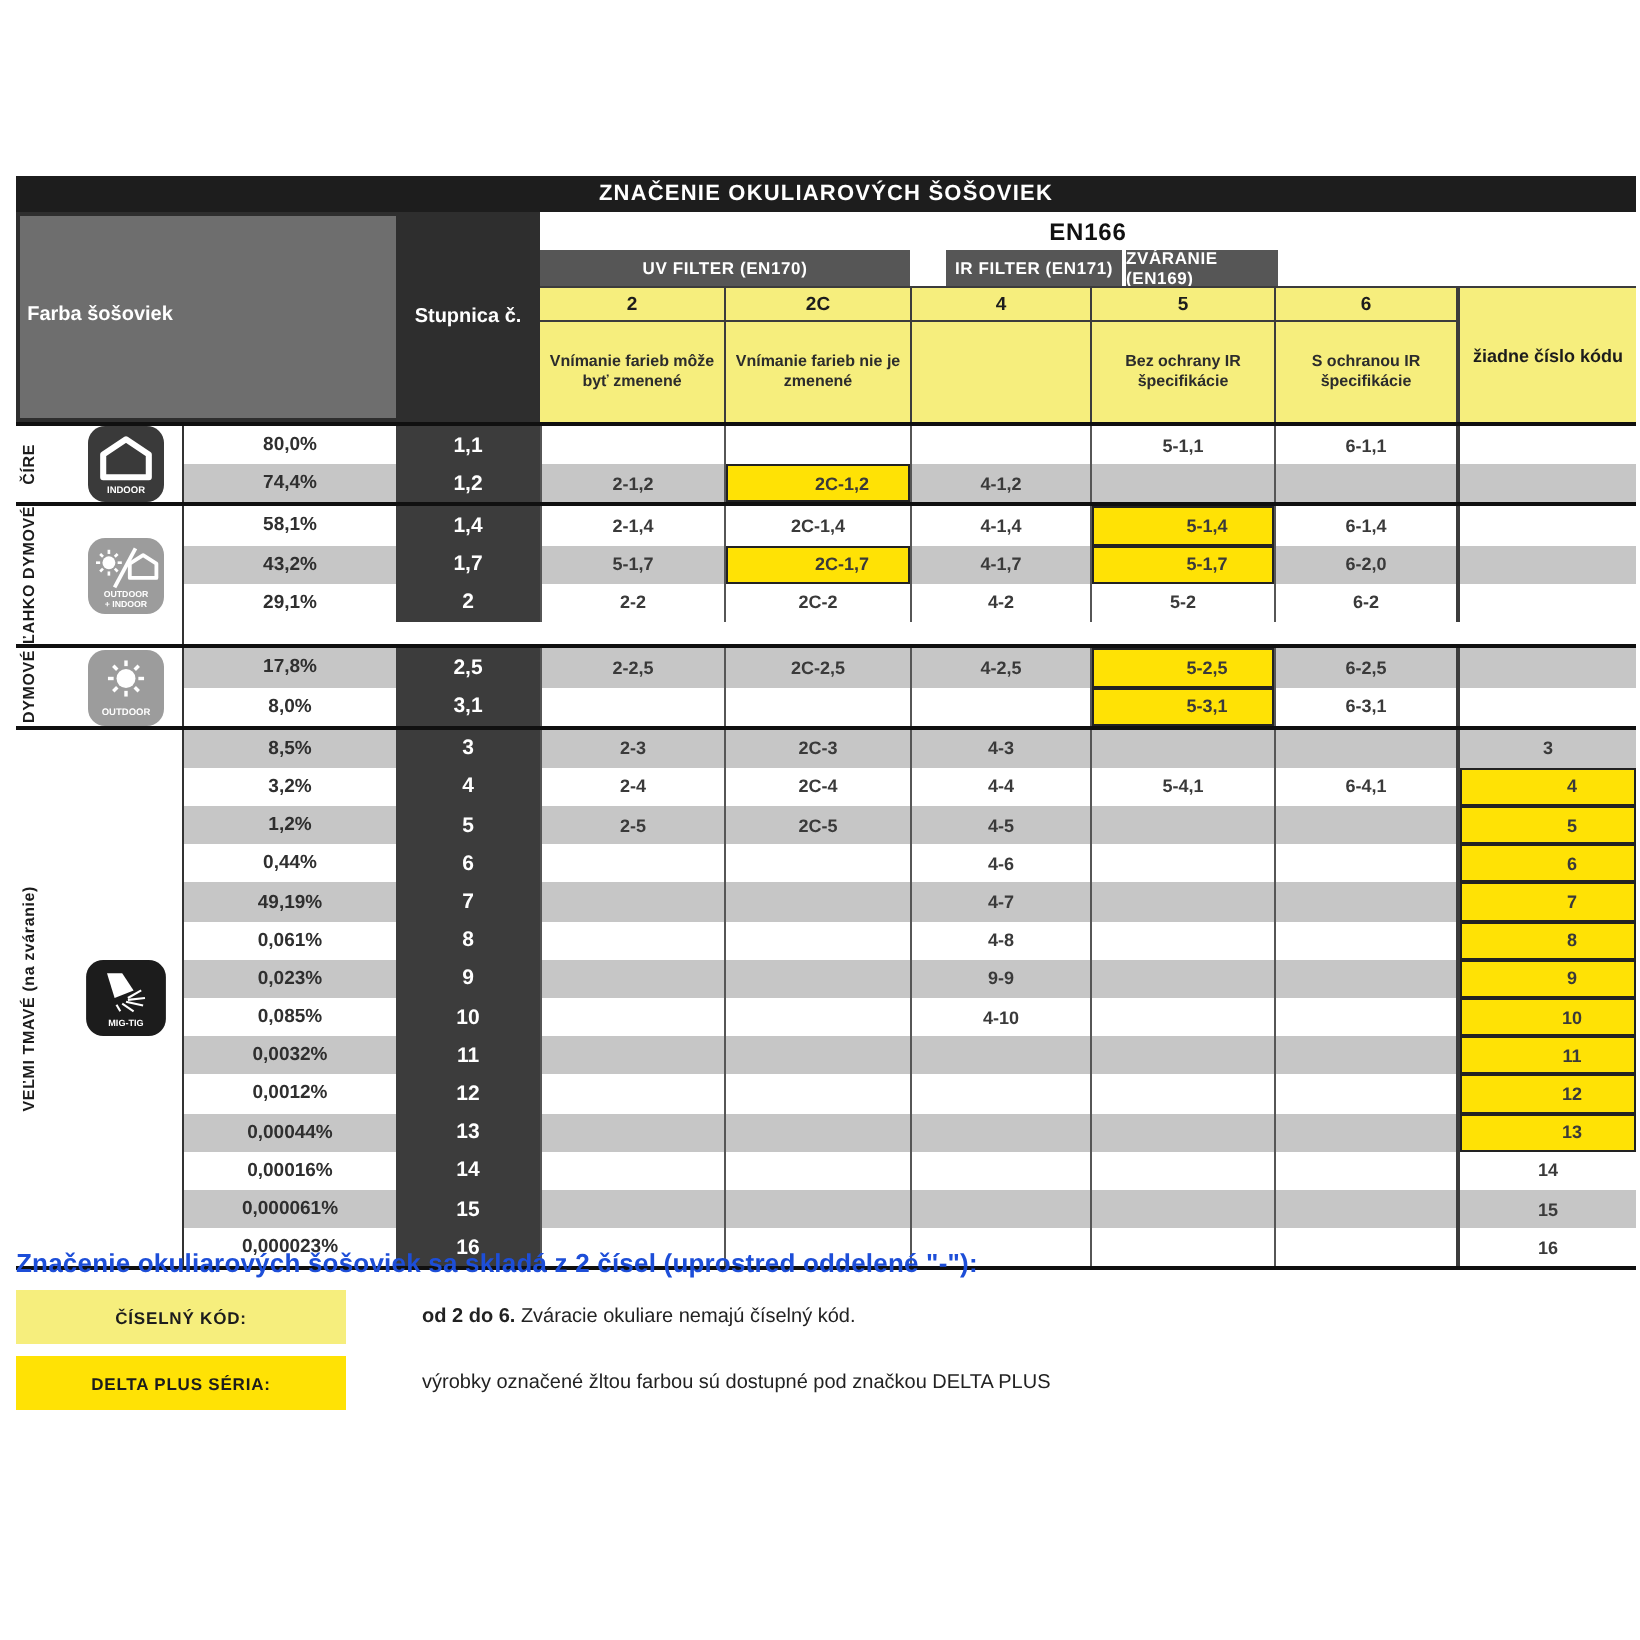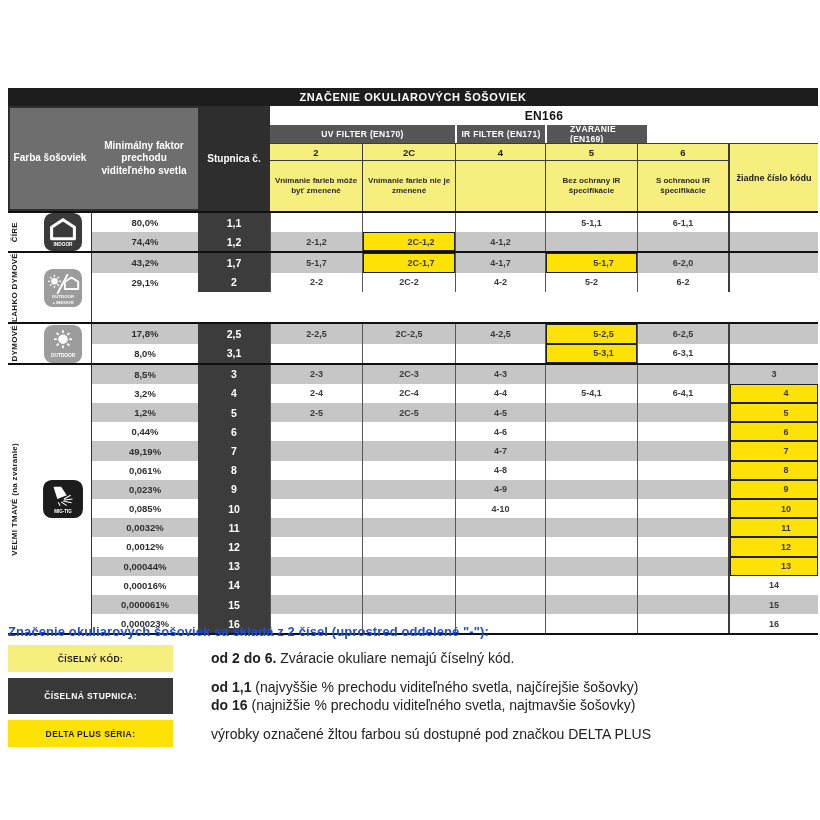--- a/index.html
+++ b/index.html
@@ -60,46 +60,45 @@
   .dcell.hl { background:#ffe205 !important; box-shadow:inset 0 0 0 1px #222;padding-left:24px; }
 
   .legend { position:absolute; left:8px; top:624px; width:804px; }
   .legend-heading { font-size:13px; font-weight:700; color:#1d4ed8; letter-spacing:.1px; margin-bottom:6px; }
   .legend-item { display:flex; align-items:stretch; margin-bottom:6px; }
   .legend-label { width:165px; min-height:27px; display:flex; align-items:center; justify-content:center;
     font-weight:700; font-size:8.5px; letter-spacing:.4px; }
   .legend-label.pale { background:#f6ee7d; color:#1c1c1c; }
   .legend-label.dark { background:#383838; color:#fff; }
   .legend-label.bright { background:#ffe205; color:#1c1c1c; }
-  .legend-text { margin-left:38px; display:flex; flex-direction:column; justify-content:center; font-size:14px; color:#222; line-height:1.3; }
+  .legend-text { margin-left:38px; display:flex; flex-direction:column; justify-content:center; font-size:10px; color:#222; line-height:1.3; }
   .legend-text b { font-weight:700; }
   svg { display:block; }
 </style>
 </head>
 <body>
 
 <div class="page">
 
   <div class="title-bar">ZNAČENIE OKULIAROVÝCH ŠOŠOVIEK</div>
 
   <div class="tbl">
     <div class="hdr">
       <div class="hdr-left">
         <div class="gray-box">
           <div class="c1">Farba šošoviek</div>
-          <div class="c2">Minimálny faktor prechodu viditeľného svetla</div>
         </div>
         <div class="scale-hd">Stupnica č.</div>
       </div>
       <div class="hdr-right">
         <div class="en-row">EN166</div>
         <div class="band">
             <div class="band-seg" style="width: 185px;">UV FILTER (EN170)</div>
-            <div class="band-seg" style="width: 90px;">IR FILTER (EN171)</div>
-            <div class="band-seg" style="width: 102px; padding-left: 23px;">ZVÁRANIE (EN169)</div>
+            <div class="band-seg" style="width: 90px; margin-left: 16px;">IR FILTER (EN171)</div>
+            <div class="band-seg" style="width: 78px;">ZVÁRANIE (EN169)</div>
           </div>
         <div class="codes-wrap">
           <div class="codes-left">
             <div class="codes-row">
                 <div class="code-cell" style="width: 92px;">2</div>
                 <div class="code-cell" style="width: 93px;">2C</div>
                 <div class="code-cell" style="width: 90px;">4</div>
                 <div class="code-cell" style="width: 92px;">5</div>
                 <div class="code-cell" style="width: 91px;">6</div>
               </div>
@@ -168,20 +167,30 @@
                   <line x1="14.1" y1="9.9" x2="15.6" y2="8.4"></line>
                 </g>
                 <line x1="25" y1="5.5" x2="14" y2="26" stroke="#fff" stroke-width="2"></line>
                 <path d="M29 9 L36 13.5 V21 H22 V13.5 Z" fill="none" stroke="#fff" stroke-width="2" stroke-linejoin="round"></path>
                 <text x="20" y="31" font-size="4.6" font-weight="bold" fill="#fff" text-anchor="middle" font-family="Liberation Sans,sans-serif">OUTDOOR</text>
                 <text x="20" y="36.5" font-size="4.6" font-weight="bold" fill="#fff" text-anchor="middle" font-family="Liberation Sans,sans-serif">+ INDOOR</text>
               </svg>
             </div>
           </div>
           <div class="grp-rows">
+            <div class="row even">
+              <div class="pct stripe">58,1%</div>
+              <div class="scale">1,4</div>
+              <div class="dcell stripe" style="width: 92px;">2-1,4</div>
+              <div class="dcell stripe" style="width: 93px;">2C-1,4</div>
+              <div class="dcell stripe" style="width: 90px;">4-1,4</div>
+              <div class="dcell stripe hl" style="width: 92px;">5-1,4</div>
+              <div class="dcell stripe" style="width: 91px;">6-1,4</div>
+              <div class="dcell stripe weldcol" style="width: 90px;"></div>
+            </div>
             <div class="row odd">
               <div class="pct stripe">43,2%</div>
               <div class="scale">1,7</div>
               <div class="dcell stripe" style="width: 92px;">5-1,7</div>
               <div class="dcell stripe hl" style="width: 93px;">2C-1,7</div>
               <div class="dcell stripe" style="width: 90px;">4-1,7</div>
               <div class="dcell stripe hl" style="width: 92px;">5-1,7</div>
               <div class="dcell stripe" style="width: 91px;">6-2,0</div>
               <div class="dcell stripe weldcol" style="width: 90px;"></div>
             </div>
@@ -318,21 +327,21 @@
               <div class="dcell stripe" style="width: 90px;">4-8</div>
               <div class="dcell stripe" style="width: 92px;"></div>
               <div class="dcell stripe" style="width: 91px;"></div>
               <div class="dcell stripe weldcol hl" style="width: 90px;">8</div>
             </div>
             <div class="row odd">
               <div class="pct stripe">0,023%</div>
               <div class="scale">9</div>
               <div class="dcell stripe" style="width: 92px;"></div>
               <div class="dcell stripe" style="width: 93px;"></div>
-              <div class="dcell stripe" style="width: 90px;">4-9</div>
+              <div class="dcell stripe" style="width: 90px;">9-9</div>
               <div class="dcell stripe" style="width: 92px;"></div>
               <div class="dcell stripe" style="width: 91px;"></div>
               <div class="dcell stripe weldcol hl" style="width: 90px;">9</div>
             </div>
             <div class="row even">
               <div class="pct stripe">0,085%</div>
               <div class="scale">10</div>
               <div class="dcell stripe" style="width: 92px;"></div>
               <div class="dcell stripe" style="width: 93px;"></div>
               <div class="dcell stripe" style="width: 90px;">4-10</div>
@@ -408,27 +417,20 @@
   <div class="legend">
     <div class="legend-heading">Značenie okuliarových šošoviek sa skladá z 2 čísel (uprostred oddelené "-"):</div>
     <div id="legend-items">
         <div class="legend-item">
           <div class="legend-label pale">ČÍSELNÝ KÓD:</div>
           <div class="legend-text">
             <div><b>od 2 do 6.</b><span> Zváracie okuliare nemajú číselný kód.</span></div>
           </div>
         </div>
         <div class="legend-item">
-          <div class="legend-label dark">ČÍSELNÁ STUPNICA:</div>
-          <div class="legend-text">
-            <div><b>od 1,1</b><span> (najvyššie % prechodu viditeľného svetla, najčírejšie šošovky)</span></div>
-            <div><b>do 16</b><span> (najnižšie % prechodu viditeľného svetla, najtmavšie šošovky)</span></div>
-          </div>
-        </div>
-        <div class="legend-item">
           <div class="legend-label bright">DELTA PLUS SÉRIA:</div>
           <div class="legend-text">
             <div><span>výrobky označené žltou farbou sú dostupné pod značkou DELTA PLUS</span></div>
           </div>
         </div>
       </div>
   </div>
 
 </div>
 

